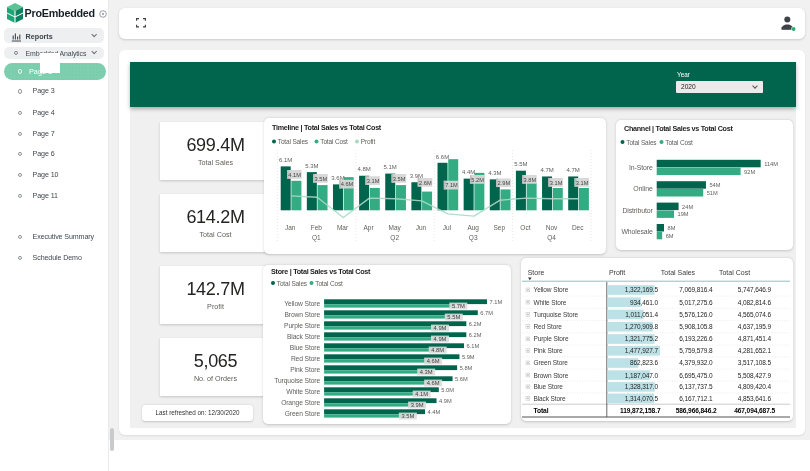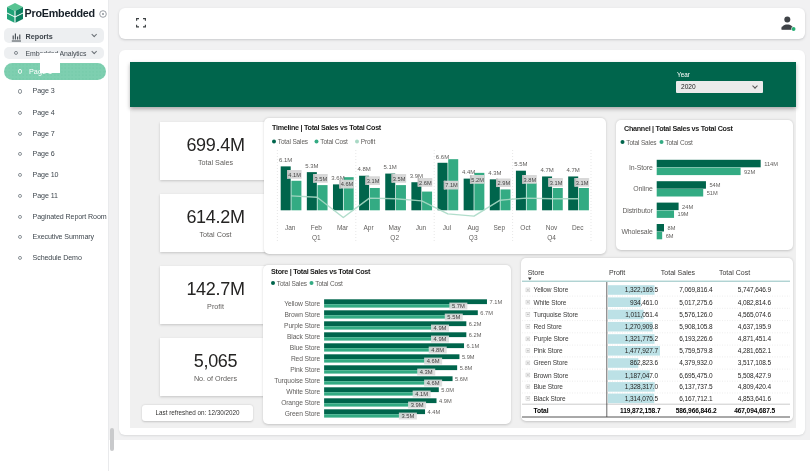--- a/index.html
+++ b/index.html
@@ -104,24 +104,20 @@
       <span class="bullet"></span>
       <span class="slabel">Page 6</span>
     </div>
 <div class="sitem" style="top:166.5px">
       <span class="bullet"></span>
       <span class="slabel">Page 10</span>
     </div>
 <div class="sitem" style="top:187.3px">
       <span class="bullet"></span>
       <span class="slabel">Page 11</span>
-    </div>
-<div class="sitem" style="top:208.0px">
-      <span class="bullet"></span>
-      <span class="slabel">Paginated Report Room</span>
     </div>
 <div class="sitem" style="top:228.8px">
       <span class="bullet"></span>
       <span class="slabel">Executive Summary</span>
     </div>
 <div class="sitem" style="top:249.5px">
       <span class="bullet"></span>
       <span class="slabel">Schedule Demo</span>
     </div>
 </div>

